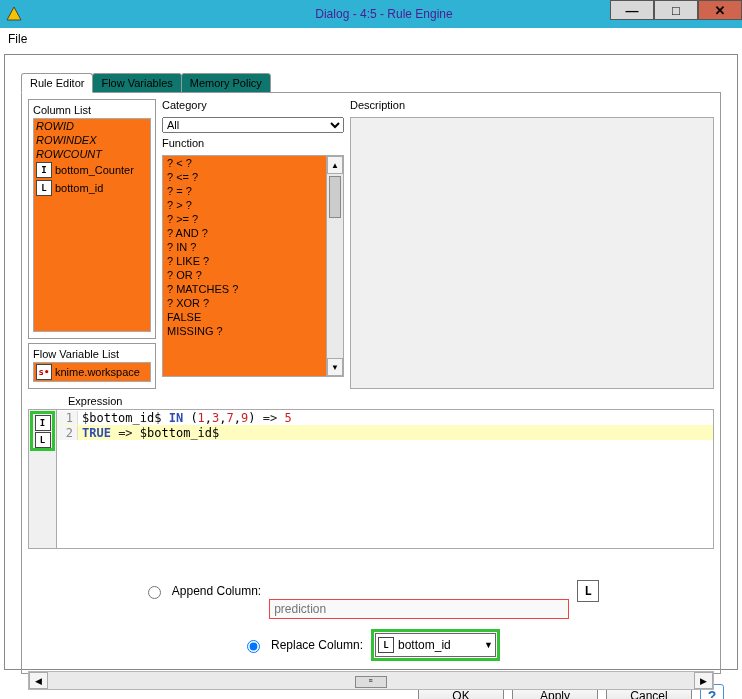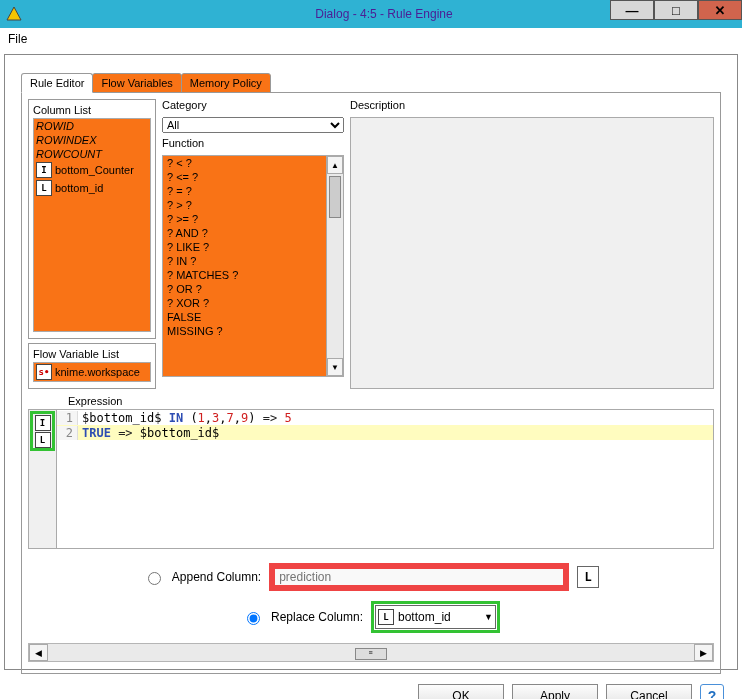--- a/index.html
+++ b/index.html
@@ -67,21 +67,21 @@
   .tabs {
     display:flex;
     align-items:flex-end;
     height:22px;
     margin-bottom:-1px;
   }
   .tab {
     border:1px solid #999;
     padding:3px 8px;
     font-size:11px;
-    background:#f97316;
+    background:#0f766e;
     border-top-left-radius:3px;
     border-top-right-radius:3px;
     margin-right:-1px;
   }
   .tab.active {
     background:#fff;
     border-bottom:1px solid #fff;
     position:relative;
     z-index:2;
   }
@@ -226,27 +226,28 @@
   }
   .colopts-row {
     display:flex;
     align-items:center;
     gap:8px;
     justify-content:center;
     width:100%;
   }
   .colopts-row label { font-size:12px; }
   .txt {
-    width:300px; height:28px;
+    width:300px; height:20px;
     font-size:12px;
-    border:6px solid #ef4444;
+    border:1px solid #ef4444;
     padding:2px 4px;
     box-sizing:border-box;
     background:#f9f9f9;
     color:#888;
+    margin-top:36px;
   }
   .sel-col {
     border:1px solid #666;
     height:22px;
     width:115px;
     display:flex;
     align-items:center;
     padding:0 2px;
     font-size:12px;
     background:#fff;
@@ -391,24 +392,24 @@
         </select>
         <div class="fs-label">Function</div>
         <div class="list-with-scroll list-panel" style="height:222px;">
           <div class="list-inner" id="func-list">
               <div class="func-item">? &lt; ?</div>
               <div class="func-item">? &lt;= ?</div>
               <div class="func-item">? = ?</div>
               <div class="func-item">? &gt; ?</div>
               <div class="func-item">? &gt;= ?</div>
               <div class="func-item">? AND ?</div>
+              <div class="func-item">? IN ?</div>
               <div class="func-item">? LIKE ?</div>
-              <div class="func-item">? IN ?</div>
+              <div class="func-item">? OR ?</div>
               <div class="func-item">? MATCHES ?</div>
-              <div class="func-item">? OR ?</div>
               <div class="func-item">? XOR ?</div>
               <div class="func-item">FALSE</div>
               <div class="func-item">MISSING ?</div>
             </div>
           <div class="vscroll">
             <div class="arrowbtn">▲</div>
             <div class="track">
                 <div style="height:40px;margin:2px;background:#ccc;border:1px solid #888;"></div>
               </div>
             <div class="arrowbtn">▼</div>

